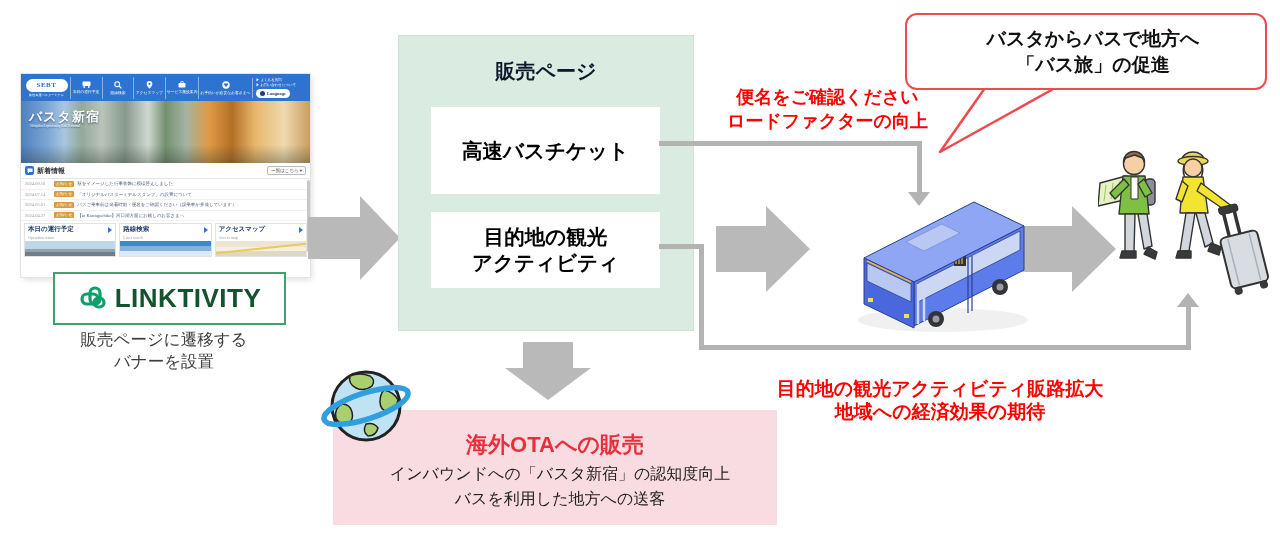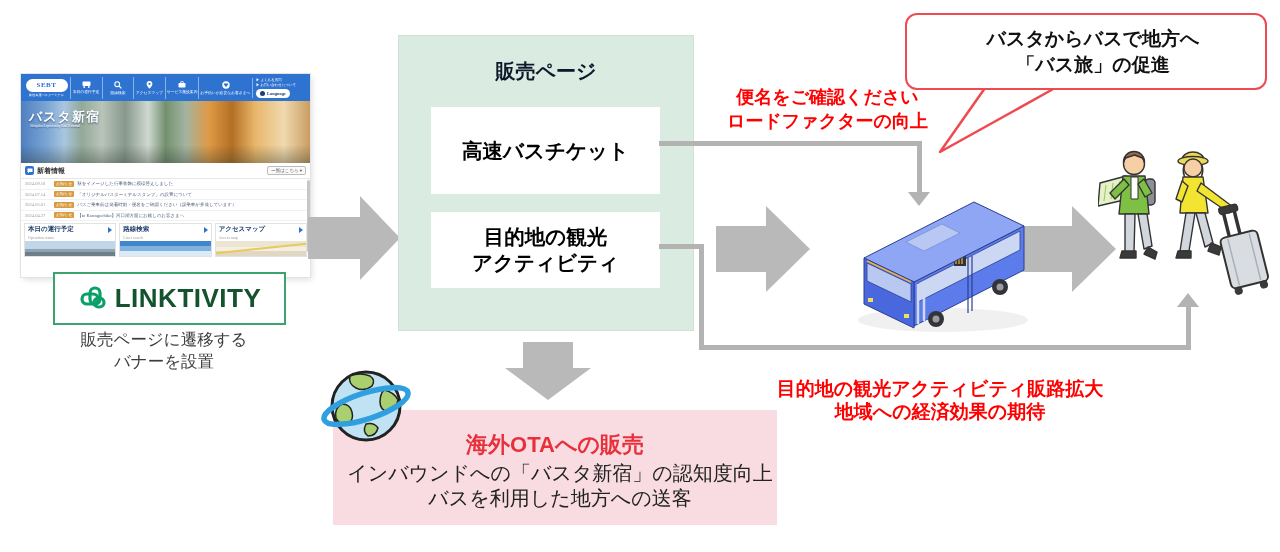--- a/index.html
+++ b/index.html
@@ -77,21 +77,21 @@
   .rn-bottom{left:730px;top:377px;width:420px;font-size:19px;line-height:23px;}
 
   .conn{position:absolute;background:#b3b3b3;}
   .tri-down{position:absolute;width:0;height:0;border-left:11.5px solid transparent;border-right:11.5px solid transparent;border-top:14px solid #b3b3b3;}
   .tri-up{position:absolute;width:0;height:0;border-left:11.5px solid transparent;border-right:11.5px solid transparent;border-bottom:14px solid #b3b3b3;}
   .block-arrow{position:absolute;}
 
   .pink-box{position:absolute;left:333px;top:410px;width:444px;height:115px;background:#f8dce2;box-sizing:border-box;
             display:flex;flex-direction:column;align-items:center;justify-content:center;gap:2px;padding-top:4px;}
   .pink-title{color:#e8303c;font-size:22px;font-weight:bold;}
-  .pink-line{color:#222;font-size:20px;line-height:23px;margin-left:10px;}
+  .pink-line{color:#222;font-size:16px;line-height:23px;margin-left:10px;}
 
   .illus{position:absolute;}
 </style>
 </head>
 <body>
 
 <div id="canvas">
 
   <div class="site">
     <div class="site-header">

